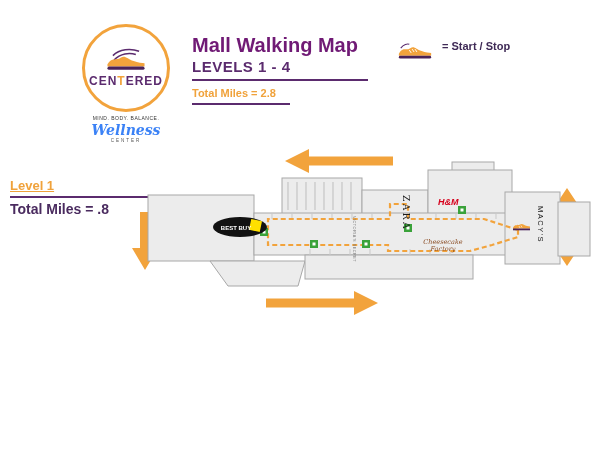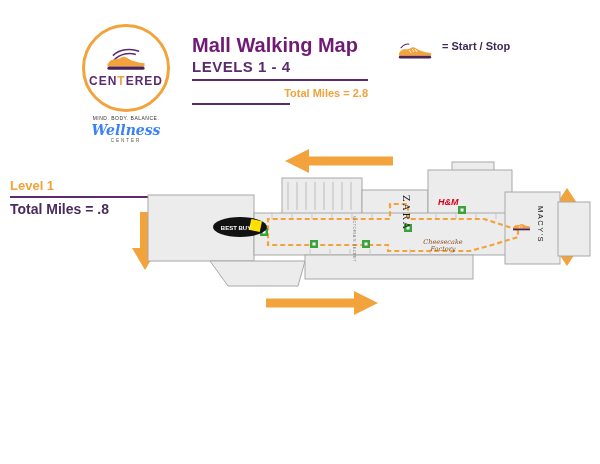--- a/index.html
+++ b/index.html
@@ -18,29 +18,29 @@
                font-size:14px;color:#3b82f6;margin-top:1px;}
   .logo-script-sub{font-size:4.5px;letter-spacing:2px;color:#555;}
 
   
   .title-block{position:absolute;left:192px;top:34px;}
   .map-title{font-size:20px;font-weight:bold;color:#701a75;}
   .map-subtitle{font-size:15px;font-weight:bold;color:#5B2B6E;letter-spacing:.5px;margin-top:1px;}
   .rule{background:#5B2B6E;height:2px;}
   .rule-wide{width:176px;margin:4px 0 6px 0;}
   .rule-narrow{width:98px;margin-top:4px;}
-  .total-miles{font-size:11px;font-weight:bold;color:#F0A23B;text-align:right;}
+  .total-miles{font-size:11px;font-weight:bold;color:#F0A23B;}
 
   
   .legend{position:absolute;left:396px;top:40px;display:flex;align-items:flex-start;gap:8px;}
   .legend-label{font-size:11px;font-weight:bold;color:#3F2A56;}
 
   
   .level-label{position:absolute;left:10px;top:178px;}
-  .level-name{font-size:13px;font-weight:bold;color:#F0A23B;}
+  .level-name{font-size:13px;font-weight:bold;color:#F0A23B;text-decoration:underline;}
   .level-rule{width:138px;height:2px;background:#5B2B6E;margin:3px 0;}
   .level-miles{font-size:14px;font-weight:bold;color:#4A2B5F;}
 
   svg text{font-family:"Liberation Sans",sans-serif;}
   .serif{font-family:"DejaVu Serif",serif;}
 </style>
 </head>
 <body>
 
 <div class="page">

